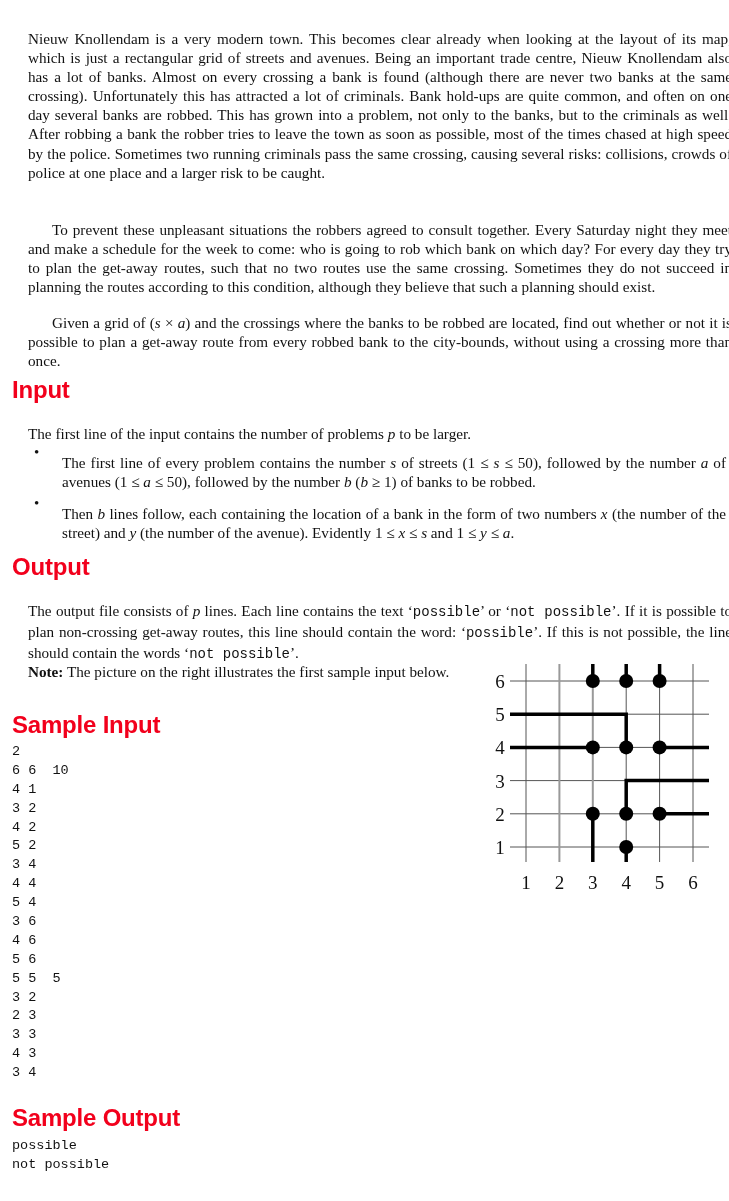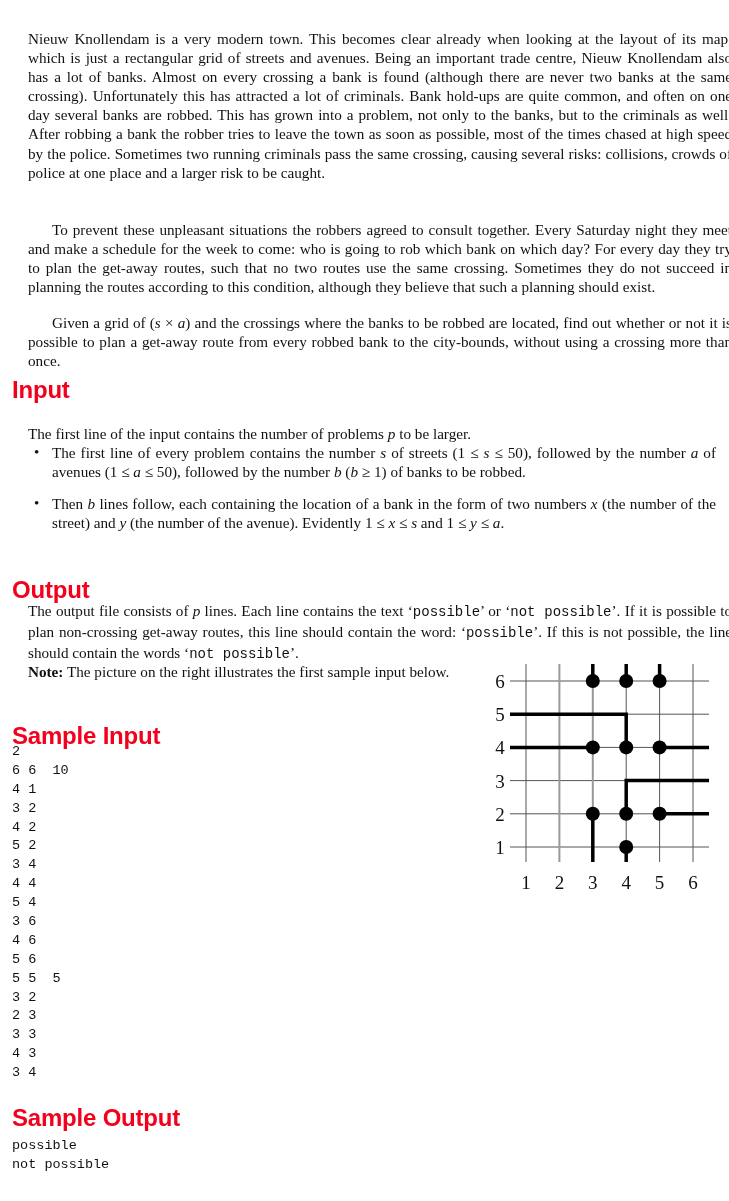--- a/index.html
+++ b/index.html
@@ -15,21 +15,21 @@
   }
   .p.indent { text-indent: 24px; }
   .h {
     position: absolute; left: 12px; margin: 0;
     font-family: "Liberation Sans", "DejaVu Sans", sans-serif;
     font-weight: bold; font-size: 24px; color: #f2001c;
     letter-spacing: -0.2px;
   }
   .li {
     position: absolute; left: 52px; width: 664px;
-    font-size: 15.2px; line-height: 19.1px; text-align: justify; margin: 0;
+    font-size: 15.2px; line-height: 19.1px; text-align: justify; margin: 10px;
   }
   .bullet {
     position: absolute; left: 34px; font-size: 15px; line-height: 19px;
   }
   i.m { font-style: italic; }
   code, .mono { font-family: "Liberation Mono", "DejaVu Sans Mono", monospace; font-size: 14px; }
   .sample {
     position: absolute; left: 12px; margin: 0;
     font-family: "Liberation Mono", "DejaVu Sans Mono", monospace;
     font-size: 13.5px; line-height: 18.9px; white-space: pre; color: #111;
@@ -47,26 +47,26 @@
 
 <h2 class="h" style="top:376px;">Input</h2>
 <p class="p" style="top:408px;"><span>The first line of the input contains the number of problems </span><i class="m">p</i><span> to be larger.</span></p>
 
 <span class="bullet" style="top:443px;">•</span>
 <p class="li" style="top:443px;"><span>The first line of every problem contains the number </span><i class="m">s</i><span> of streets (1 ≤ </span><i class="m">s</i><span> ≤ 50), followed by the number </span><i class="m">a</i><span> of avenues (1 ≤ </span><i class="m">a</i><span> ≤ 50), followed by the number </span><i class="m">b</i><span> (</span><i class="m">b</i><span> ≥ 1) of banks to be robbed.</span></p>
 
 <span class="bullet" style="top:494px;">•</span>
 <p class="li" style="top:494px;"><span>Then </span><i class="m">b</i><span> lines follow, each containing the location of a bank in the form of two numbers </span><i class="m">x</i><span> (the number of the street) and </span><i class="m">y</i><span> (the number of the avenue). Evidently 1 ≤ </span><i class="m">x</i><span> ≤ </span><i class="m">s</i><span> and 1 ≤ </span><i class="m">y</i><span> ≤ </span><i class="m">a</i><span>.</span></p>
 
-<h2 class="h" style="top:553px;margin-top:23px;">Output</h2>
+<h2 class="h" style="top:553px;">Output</h2>
 <p class="p" style="top:585px;"><span>The output file consists of </span><i class="m">p</i><span> lines. Each line contains the text ‘</span><code>possible</code><span>’ or ‘</span><code>not possible</code><span>’. If it is possible to plan non-crossing get-away routes, this line should contain the word: ‘</span><code>possible</code><span>’. If this is not possible, the line should contain the words ‘</span><code>not possible</code><span>’.</span></p>
 
 <p class="p" style="top:646px; width:464px;"><b>Note:</b><span> The picture on the right illustrates the first sample input below.</span></p>
 
-<h2 class="h" style="top:711px;margin-top:11px;">Sample Input</h2>
+<h2 class="h" style="top:711px;">Sample Input</h2>
 <div class="sample" style="top:743px;" id="sample-input"><div>2</div><div>6 6  10</div><div>4 1</div><div>3 2</div><div>4 2</div><div>5 2</div><div>3 4</div><div>4 4</div><div>5 4</div><div>3 6</div><div>4 6</div><div>5 6</div><div>5 5  5</div><div>3 2</div><div>2 3</div><div>3 3</div><div>4 3</div><div>3 4</div></div>
 
 <h2 class="h" style="top:1104px;">Sample Output</h2>
 <div class="sample" style="top:1137px;" id="sample-output"><div>possible</div><div>not possible</div></div>
 
 <svg id="map" width="729" height="1201">
     <line x1="510" y1="847" x2="709" y2="847" stroke="#555" stroke-width="1"></line>
     <line x1="510" y1="813.8" x2="709" y2="813.8" stroke="#555" stroke-width="1"></line>
     <line x1="510" y1="780.6" x2="709" y2="780.6" stroke="#555" stroke-width="1"></line>
     <line x1="510" y1="747.4" x2="709" y2="747.4" stroke="#555" stroke-width="1"></line>

